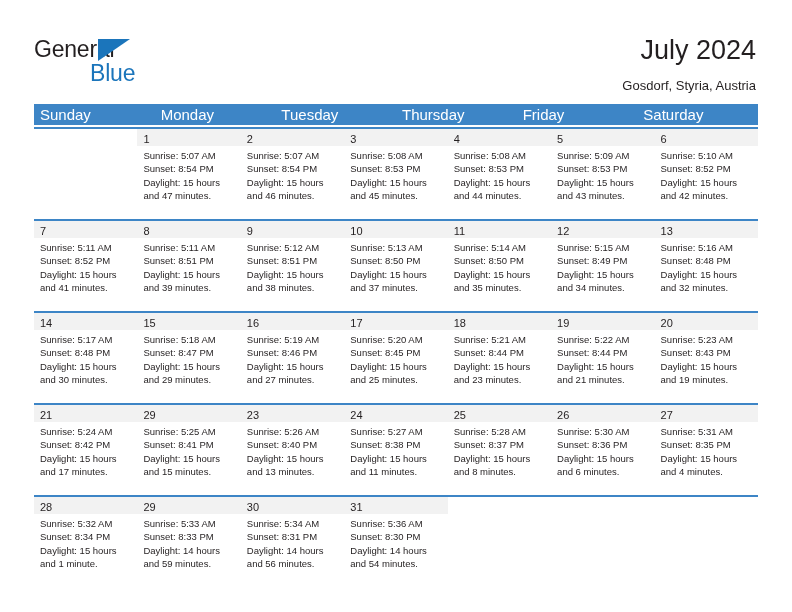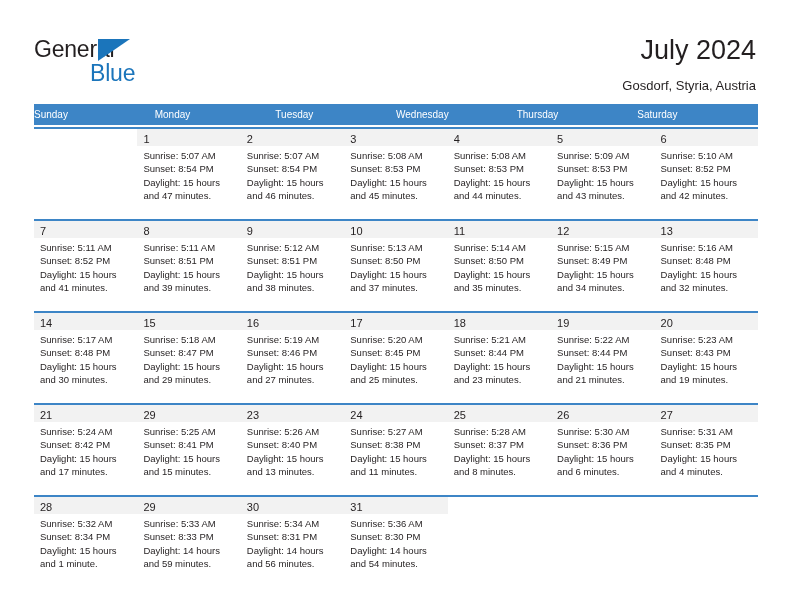--- a/index.html
+++ b/index.html
@@ -80,22 +80,23 @@
   }
   .weekday-row {
     display: flex;
     width: 724px;
     height: 21px;
     background: #3d85c6;
   }
   .weekday {
     flex: 1 1 0;
     color: #ffffff;
-    font-size: 10px;
+    font-size: 15px;
     line-height: 21px;
+    padding-left: 6px;
     overflow: hidden;
     white-space: nowrap;
   }
 
   .week {
     width: 724px;
     border-top: 2px solid #3d85c6;
     margin-top: 6px;
   }
   .week:first-of-type { margin-top: 2px; }
@@ -144,22 +145,22 @@
     <div class="title">July 2024</div>
     <div class="subtitle">Gosdorf, Styria, Austria</div>
 
   </div>
 
   <div class="calendar">
     <div class="weekday-row" id="weekday-row">
         <div class="weekday">Sunday</div>
         <div class="weekday">Monday</div>
         <div class="weekday">Tuesday</div>
-        <div class="weekday">Wednesday</div>
         <div class="weekday">Thursday</div>
+        <div class="weekday">Friday</div>
         <div class="weekday">Saturday</div>
       </div>
     <div id="weeks-container">
         <div class="week">
           <div class="week-inner">
             <div class="daycell empty">
               <div class="daynum-band"><span class="daynum"></span></div>
               <div class="dayinfo"></div>
             </div>
             <div class="daycell">

